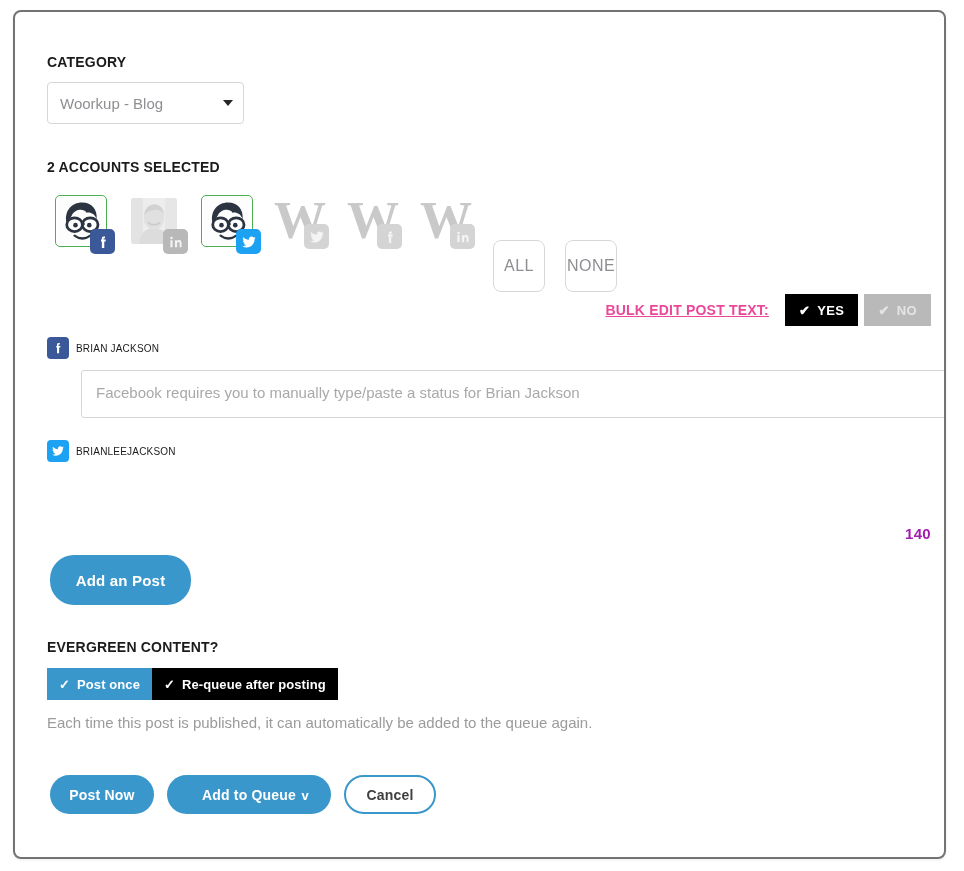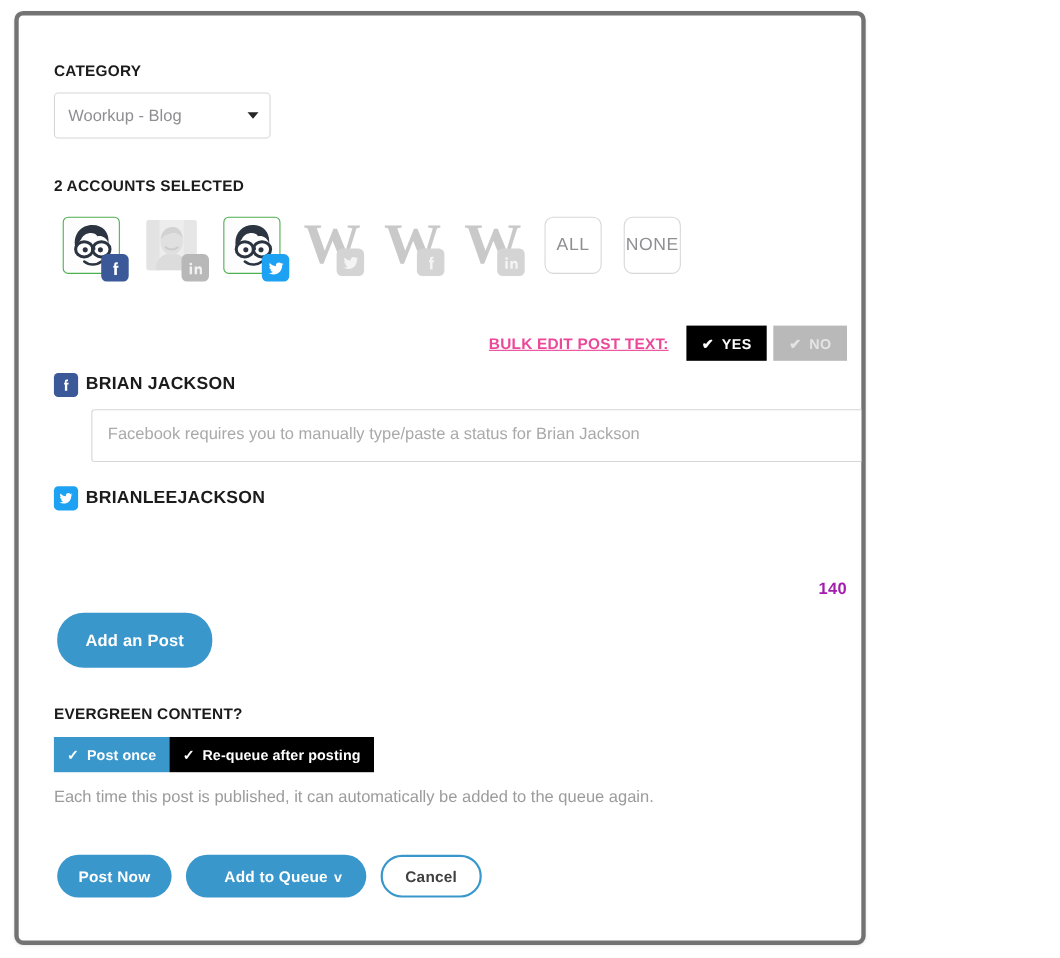--- a/index.html
+++ b/index.html
@@ -7,23 +7,23 @@
     margin: 0; padding: 0;
     width: 964px; height: 871px;
     background: #ffffff;
     font-family: "Liberation Sans", sans-serif;
     -webkit-font-smoothing: antialiased;
   }
 
   #card {
     position: absolute;
     left: 13px; top: 10px;
-    width: 774px; height: 849px;
+    width: 933px; height: 849px;
     background: #ffffff;
-    border: 4px solid #737373;
+    border: 2px solid #737373;
     border-radius: 8px;
     box-shadow: 0 1px 3px rgba(0,0,0,0.08);
     overflow: hidden;
   }
 
   
   .seclabel {
     font-size: 14px;
     font-weight: bold;
     letter-spacing: 0.2px;
@@ -122,20 +122,21 @@
     width: 52px; height: 52px;
     border: 1px solid #d8d8d8;
     border-radius: 8px;
     background: #fff;
     display: flex; align-items: center; justify-content: center;
     font-size: 16px;
     color: #8e8e93;
     margin-right: 20px;
     cursor: pointer;
     letter-spacing: 0.5px;
+    margin-top: 45px;
   }
   #none-button { margin-right: 0; }
 
   
   #bulkedit {
     position: absolute; right: 13px; top: 282px;
     display: flex; align-items: center;
   }
   #bulkedit .lbl {
     font-size: 14px; font-weight: bold;
@@ -162,21 +163,21 @@
   }
   .acct-head .ic {
     width: 22px; height: 22px; border-radius: 4px;
     display: flex; align-items: center; justify-content: center;
     margin-right: 7px; flex: 0 0 auto;
   }
   .acct-head .ic svg { width: 14px; height: 14px; display: block; }
   .acct-head .ic.fb { background: #3b5998; }
   .acct-head .ic.tw { background: #1da1f2; }
   .acct-head .nm {
-    font-size: 16px; font-weight: bold;
+    font-size: 10px; font-weight: normal;
     color: #1b1b1b; letter-spacing: 0.2px;
     text-transform: uppercase;
   }
 
   .ta-wrap { position: relative; }
   .ta {
     width: 900px; height: 48px;
     border: 1px solid #d6d6d6;
     border-radius: 3px;
     background: #fff;

